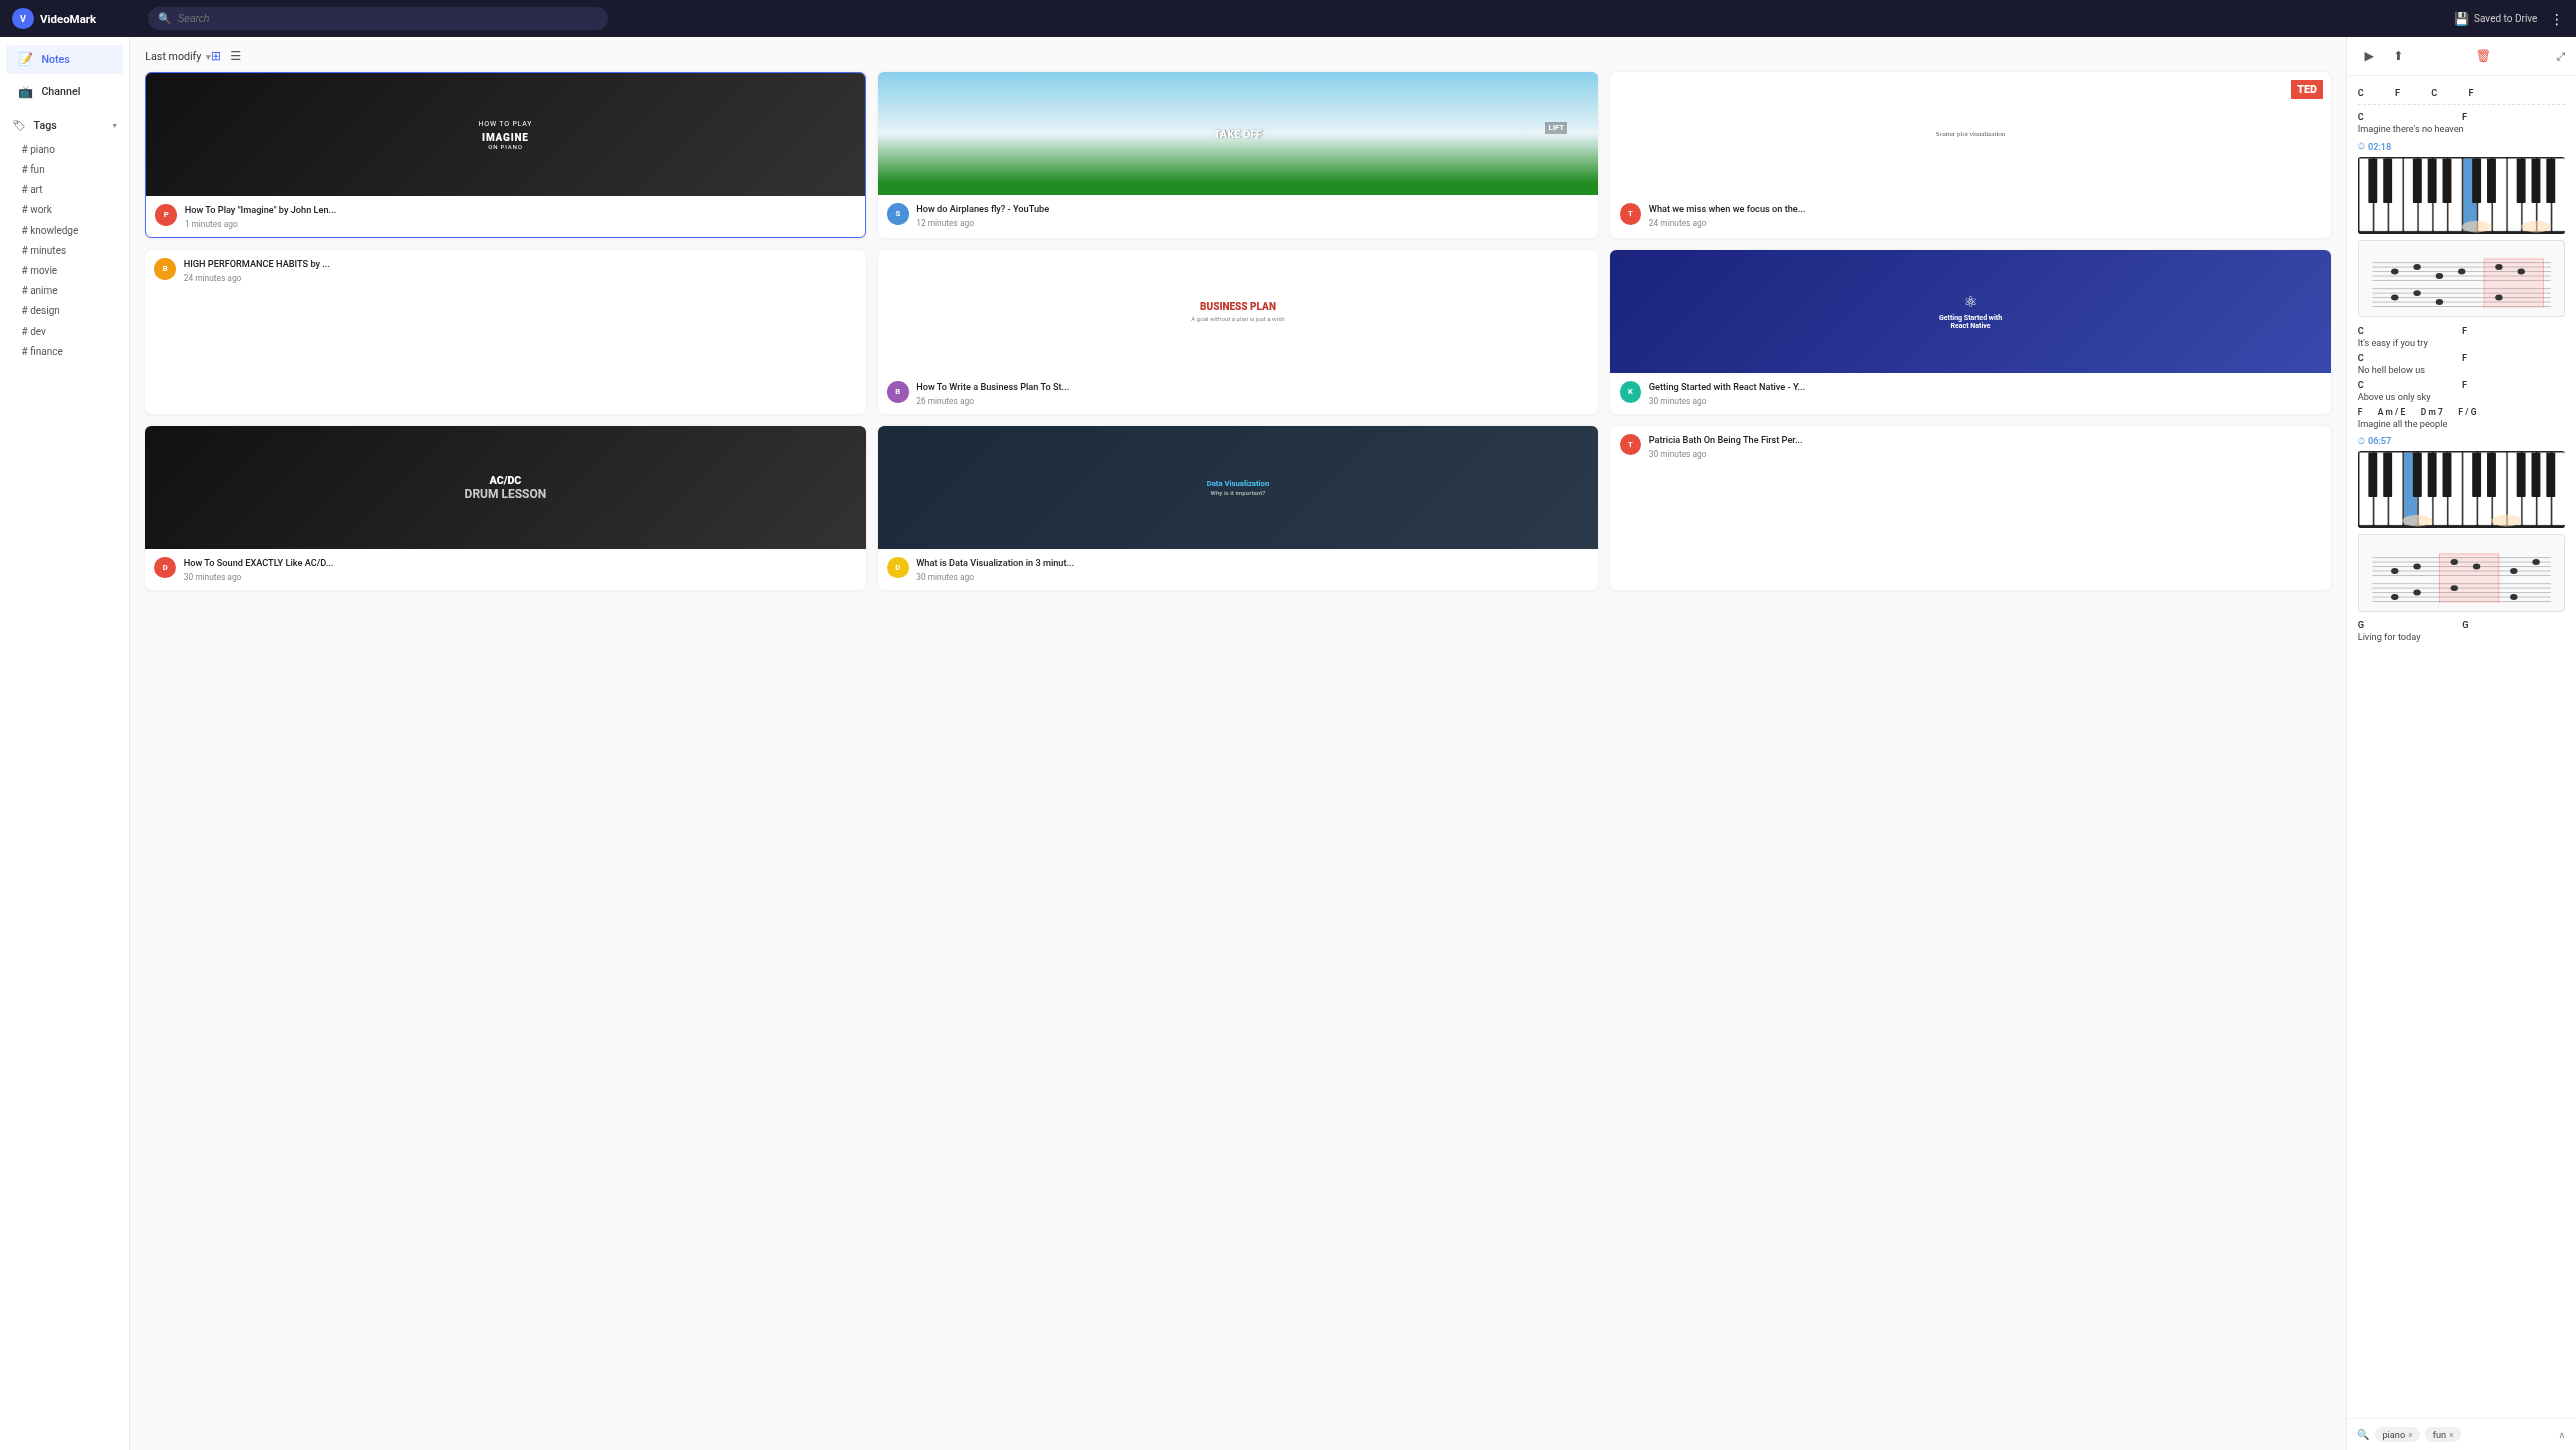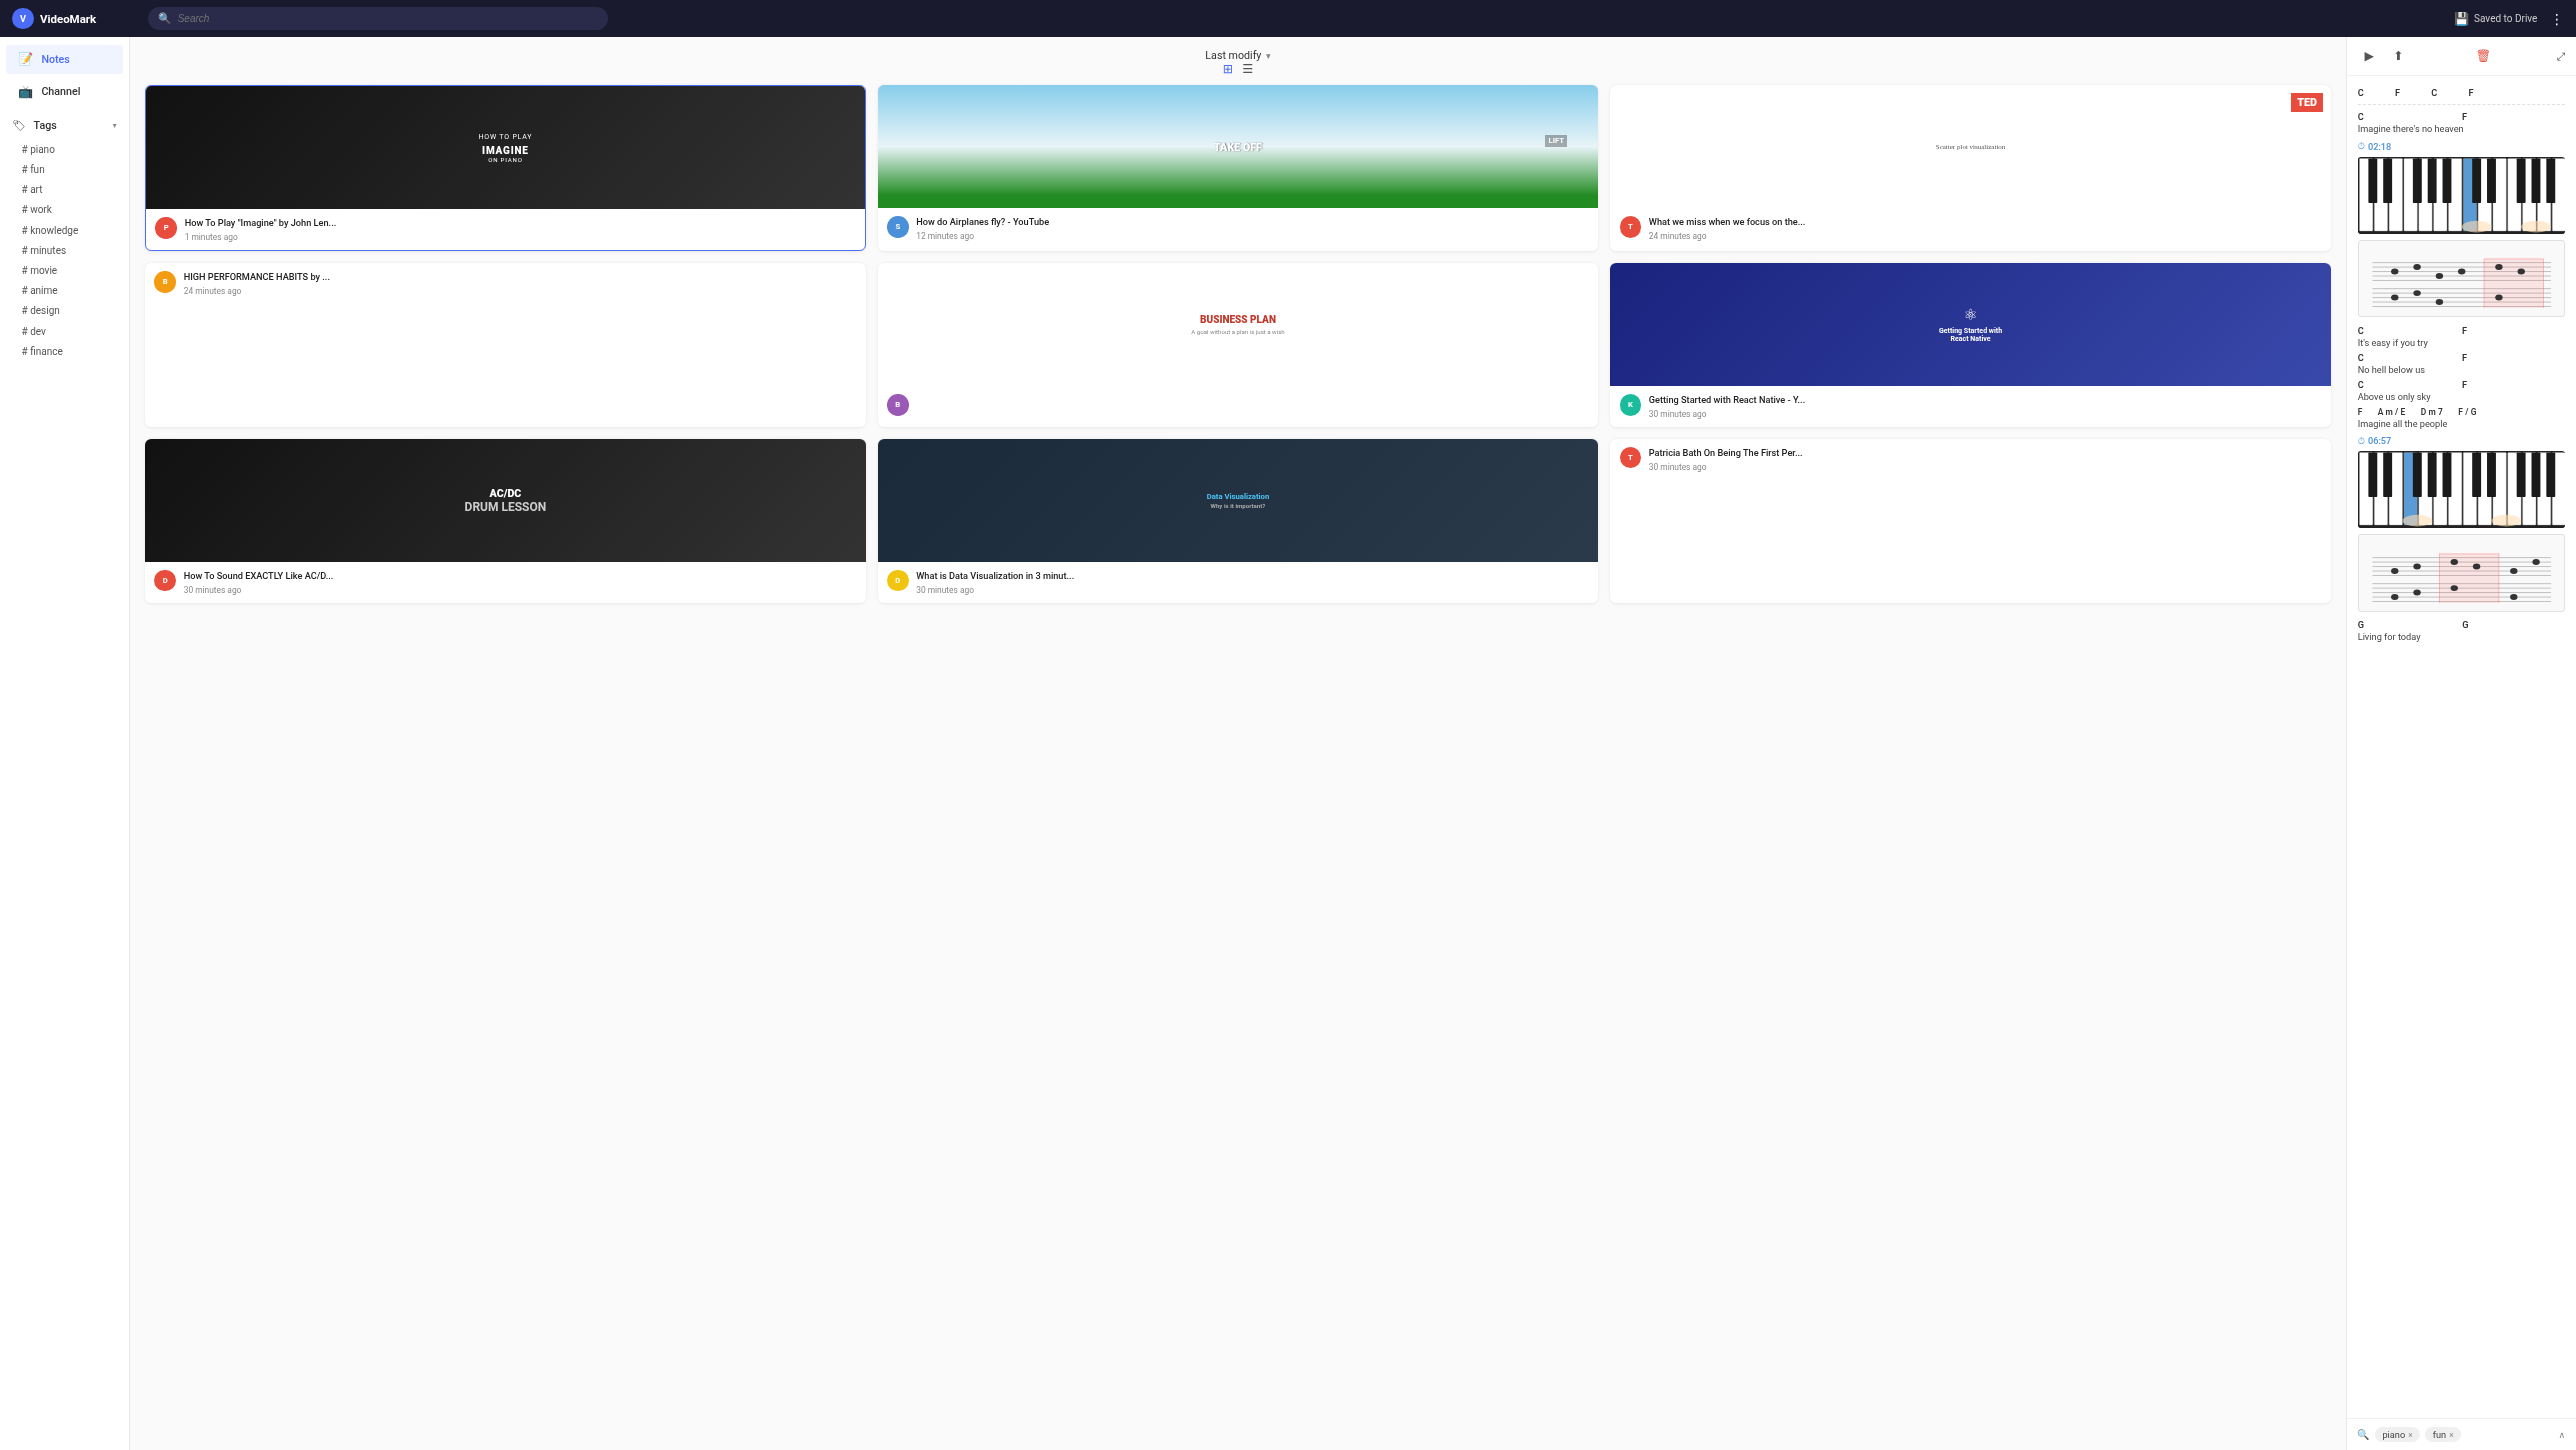--- a/index.html
+++ b/index.html
@@ -28,21 +28,21 @@
     .sidebar-icon { font-size: 12.3px; }
     .sidebar-label { font-weight: 500; font-size: 10.7px; }
     .tags-section { margin-top: 3.1px; }
     .tags-header { display: flex; align-items: center; justify-content: space-between; padding: 7.7px 12.3px; cursor: pointer; }
     .tags-header-label { font-size: 10.7px; font-weight: 500; color: #333; display: flex; align-items: center; gap: 7.7px; }
     .chevron { font-size: 7.7px; color: #888; }
     .tag-item { padding: 4.6px 12.3px 4.6px 21.5px; font-size: 10px; color: #555; cursor: pointer; }
 
     
     .content-area { flex: 1; overflow-y: auto; background: #fafafa; }
-    .content-header { display: flex; align-items: center; justify-content: flex-start; padding: 12.3px 15.3px 9.2px; flex-direction: column; }
+    .content-header { display: flex; align-items: center; justify-content: flex-start; padding: 12.3px 15.3px 9.2px; }
     .sort-label { display: flex; align-items: center; gap: 4.6px; font-size: 10.7px; color: #333; cursor: pointer; }
     .sort-dropdown { font-size: 9.2px; color: #888; }
     .view-controls { display: flex; gap: 9.2px; }
     .view-btn { cursor: pointer; color: #555; font-size: 12.3px; }
     .view-btn.active { color: #4a6cf7; }
 
     
     .video-grid { display: grid; grid-template-columns: repeat(3, 1fr); gap: 12.3px; padding: 0 15.3px 15.3px; }
     .video-card { background: white; border-radius: 6.1px; overflow: hidden; box-shadow: 0 0.8px 3.1px rgba(0,0,0,0.08); cursor: pointer; transition: box-shadow 0.2s; }
     .video-card.selected { border: 1.5px solid #4a6cf7; }
@@ -215,20 +215,24 @@
       <div class="video-thumbnail">
         <div style="background:white;width:100%;height:100%;display:flex;align-items:center;justify-content:center;padding:7.7px;">
         <div style="text-align:center;">
           <div style="font-size:10px;font-weight:900;color:#c0392b;">BUSINESS PLAN</div>
           <div style="font-size:6.1px;color:#888;margin-top:3.1px;">A goal without a plan is just a wish</div>
         </div>
       </div>
       </div>
       <div class="video-info">
         <div class="channel-avatar" style="background:#9b59b6;">B</div>
+        <div class="video-meta">
+          <div class="video-title">How To Write a Business Plan To St...</div>
+          <div class="video-time">26 minutes ago</div>
+        </div>
       </div>
     </div>
         <div class="video-card">
       <div class="video-thumbnail">
         <div style="background:linear-gradient(135deg,#1a237e 0%,#3949ab 100%);width:100%;height:100%;display:flex;align-items:center;justify-content:center;padding:7.7px;">
         <div style="text-align:center;color:white;">
           <div style="font-size:15.3px;margin-bottom:3.1px;">⚛</div>
           <div style="font-size:7px;font-weight:bold;">Getting Started with<br>React Native</div>
         </div>
       </div>

